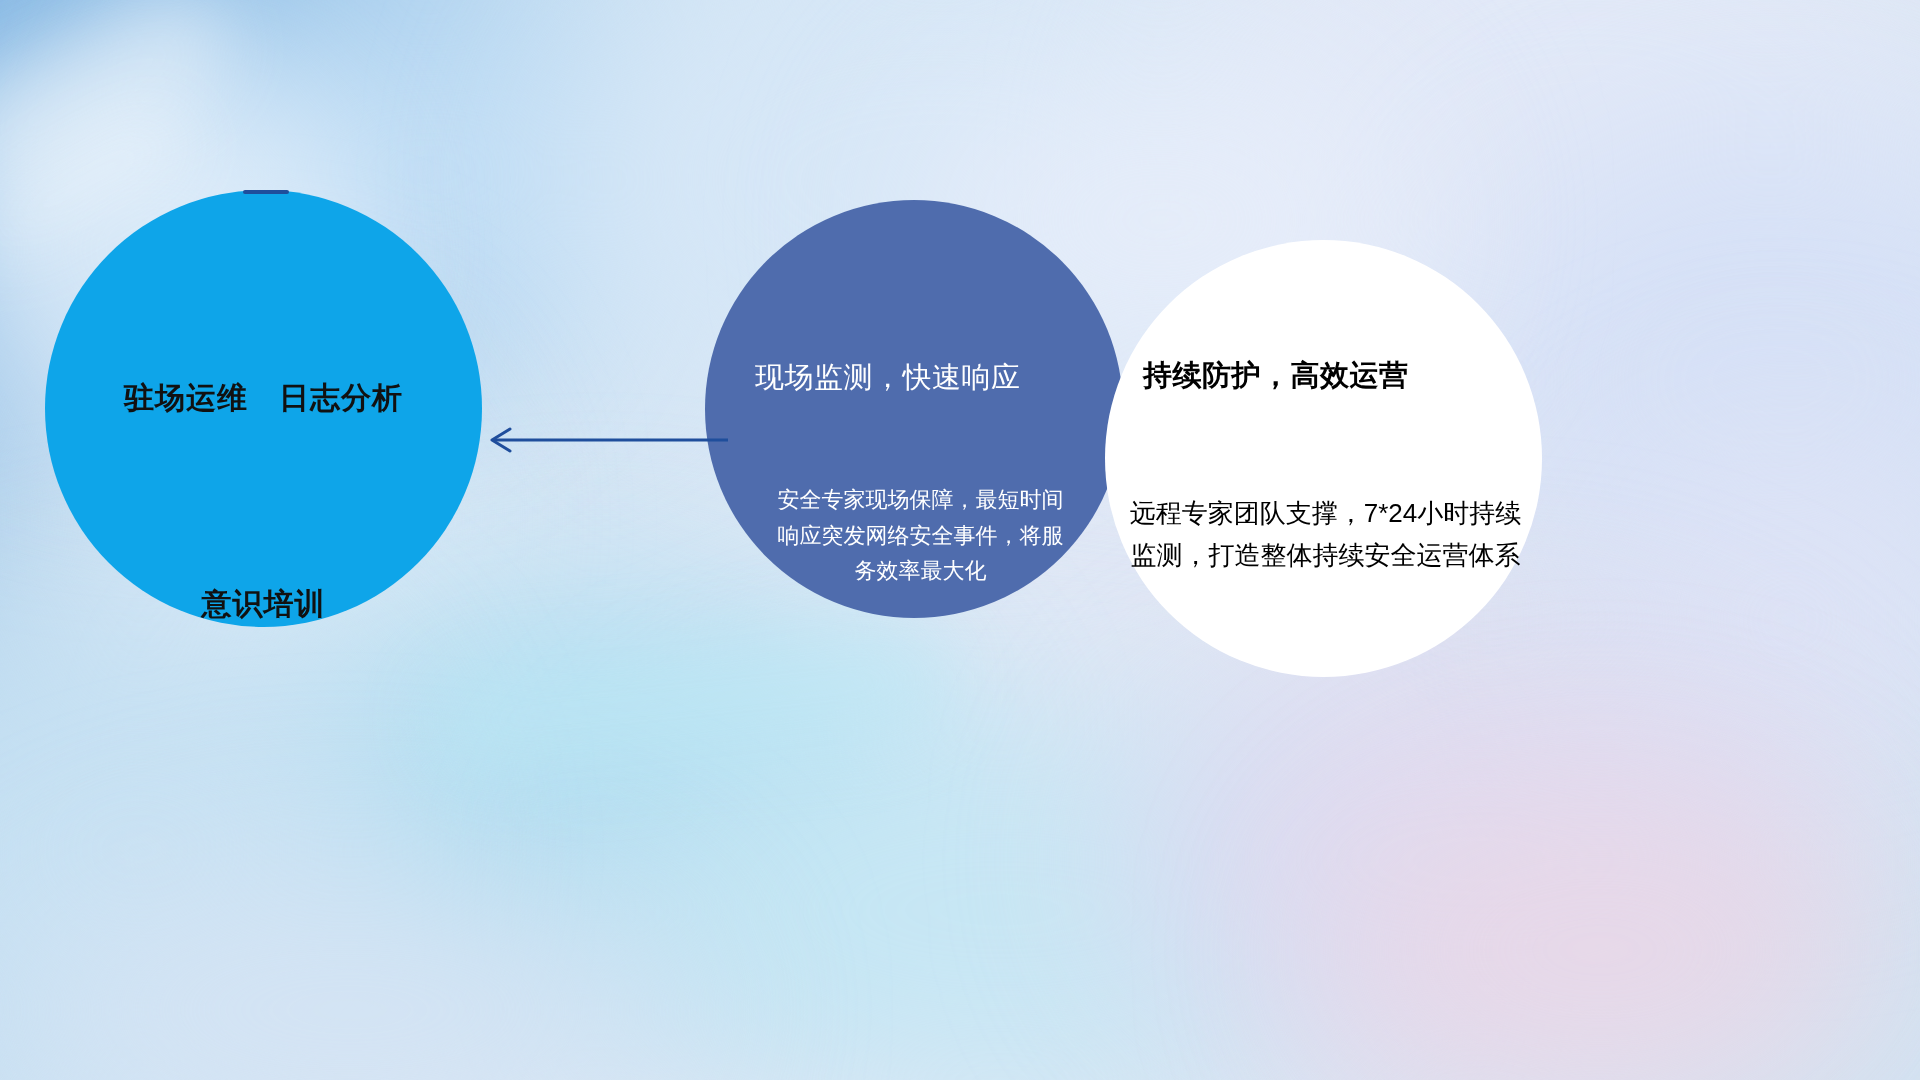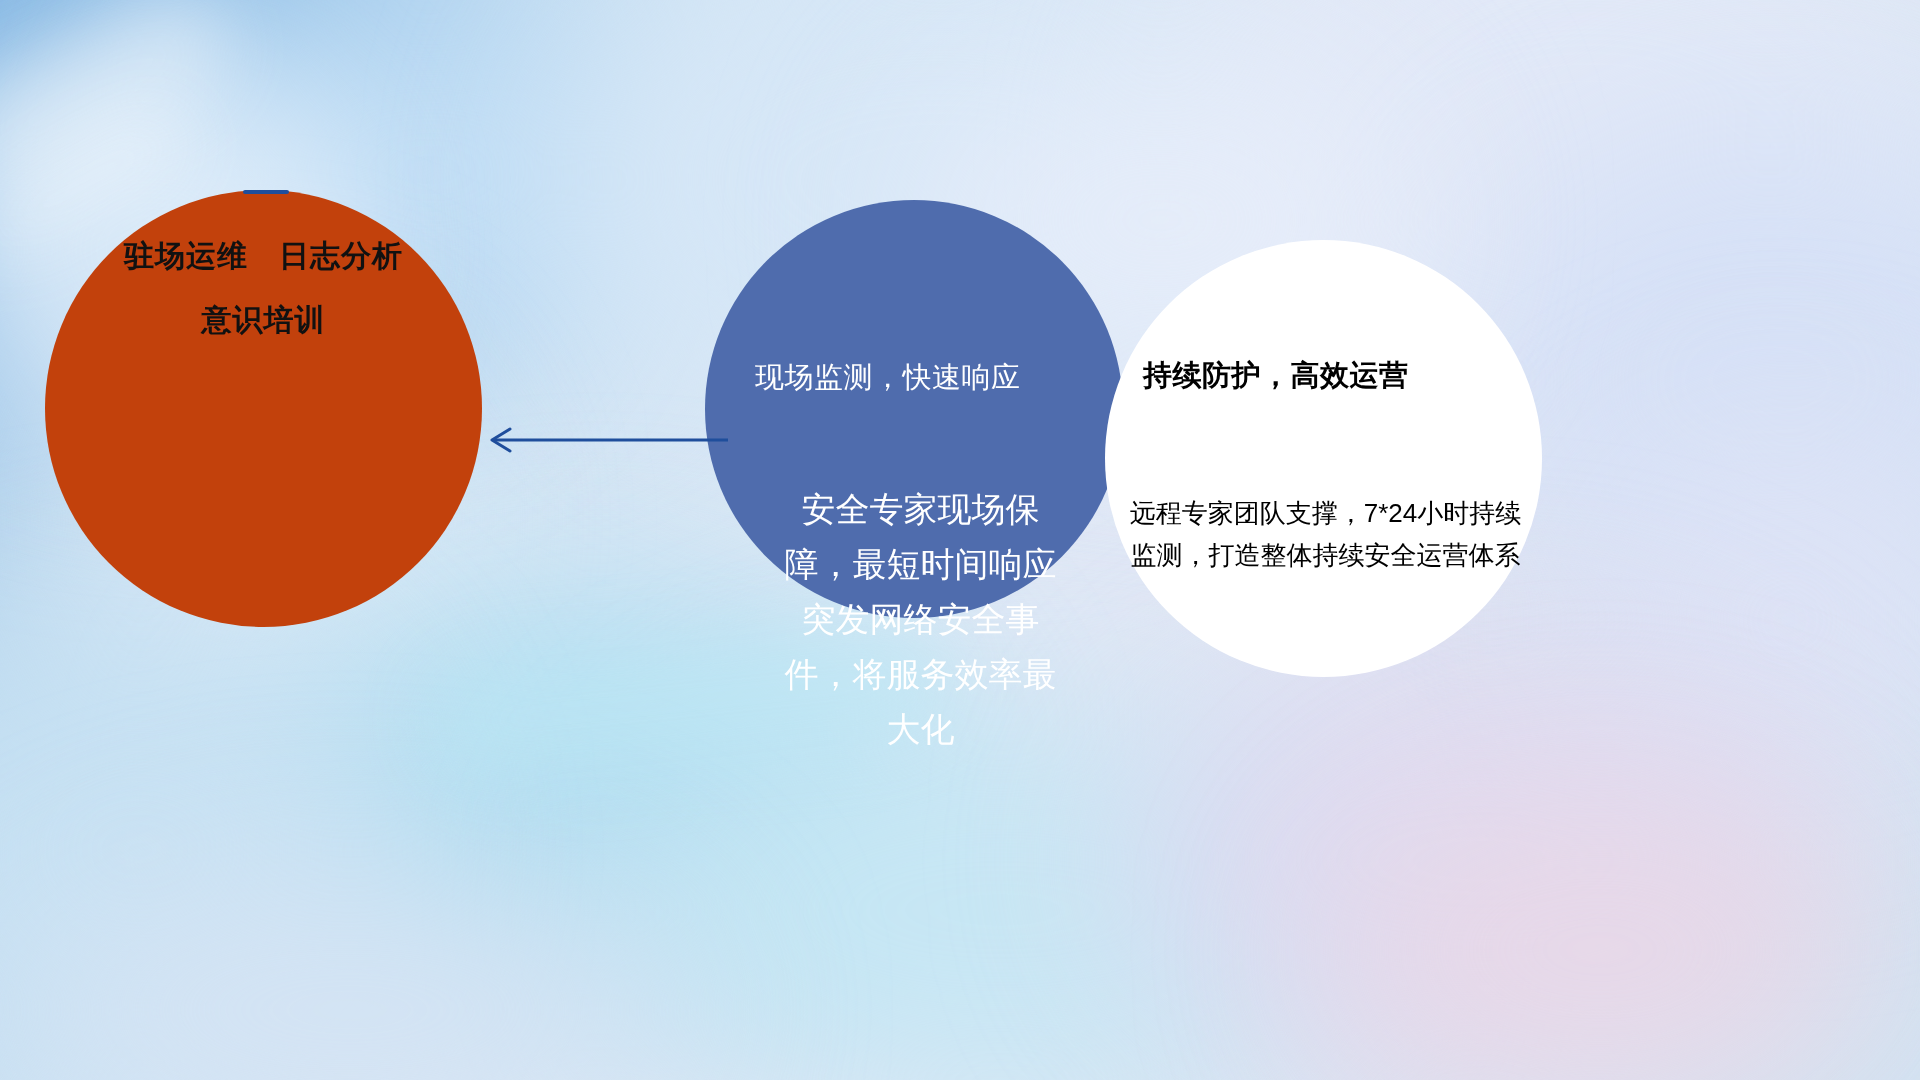--- a/index.html
+++ b/index.html
@@ -39,22 +39,22 @@
   .s2{left:-40px;top:150px;width:240px;height:70px;background:rgba(255,255,255,.45);
       transform:rotate(-30deg);border-radius:40px;}
   .s3{left:430px;top:640px;width:520px;height:120px;background:rgba(190,232,245,.7);
       transform:rotate(-6deg);border-radius:70px;}
 
   
   .circle{position:absolute;border-radius:50%;box-sizing:border-box;}
 
   #circle-left{
     left:45px;top:190px;width:437px;height:437px;
-    background:#c2410c;
-    display:flex;flex-direction:column;align-items:center;justify-content:flex-start;
+    background:#0ea5e9;
+    display:flex;flex-direction:column;align-items:center;justify-content:space-between;
   }
   .left-dash{
     width:46px;height:4px;background:#1f4e9c;border-radius:2px;
     margin-bottom:47px;margin-left:4px;
   }
   .left-line{
     color:#111111;font-weight:bold;font-size:30px;letter-spacing:1px;
     line-height:1;margin-bottom:34px;white-space:nowrap;
   }
   .left-line:last-child{margin-bottom:8px;}
@@ -70,21 +70,21 @@
     z-index:3;
   }
 
   .mid-title{
     position:absolute;z-index:4;left:755px;top:358px;width:330px;
     color:#ffffff;font-weight:normal;font-size:29px;letter-spacing:.5px;
     white-space:nowrap;
   }
   .mid-body{
     position:absolute;z-index:4;left:768px;top:482px;width:305px;
-    color:#ffffff;font-size:34px;line-height:1.62;text-align:center;
+    color:#ffffff;font-size:22px;line-height:1.62;text-align:center;
   }
   .right-title{
     position:absolute;z-index:5;left:1143px;top:356px;width:350px;
     color:#000000;font-weight:bold;font-size:29px;letter-spacing:.5px;
     white-space:nowrap;
   }
   .right-body{
     position:absolute;z-index:5;left:1128px;top:492px;width:395px;
     color:#000000;font-size:26px;line-height:1.62;text-align:center;
   }

